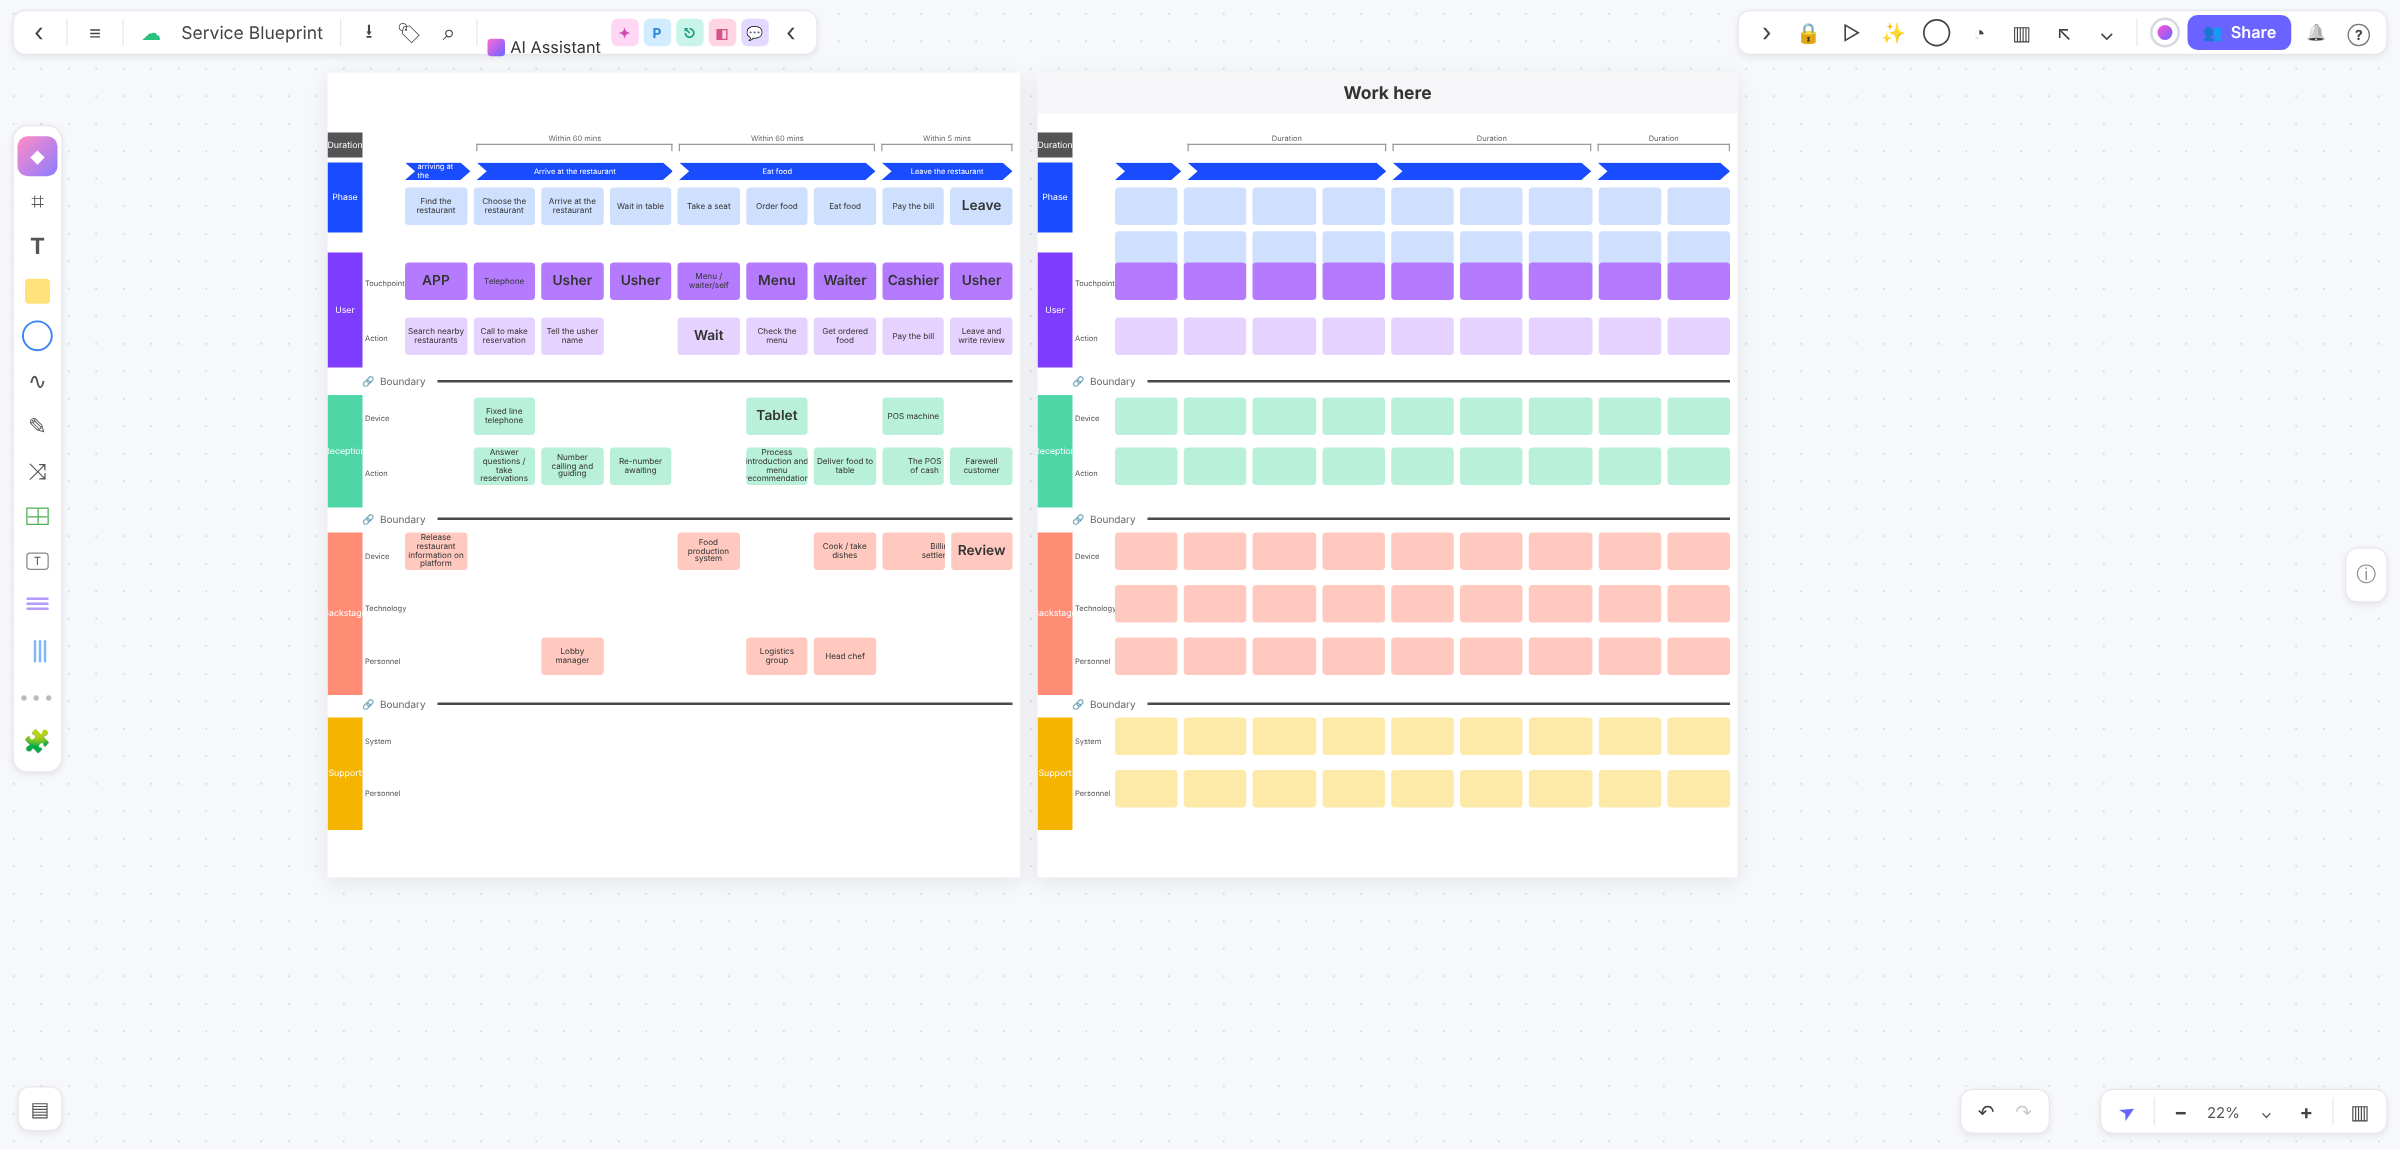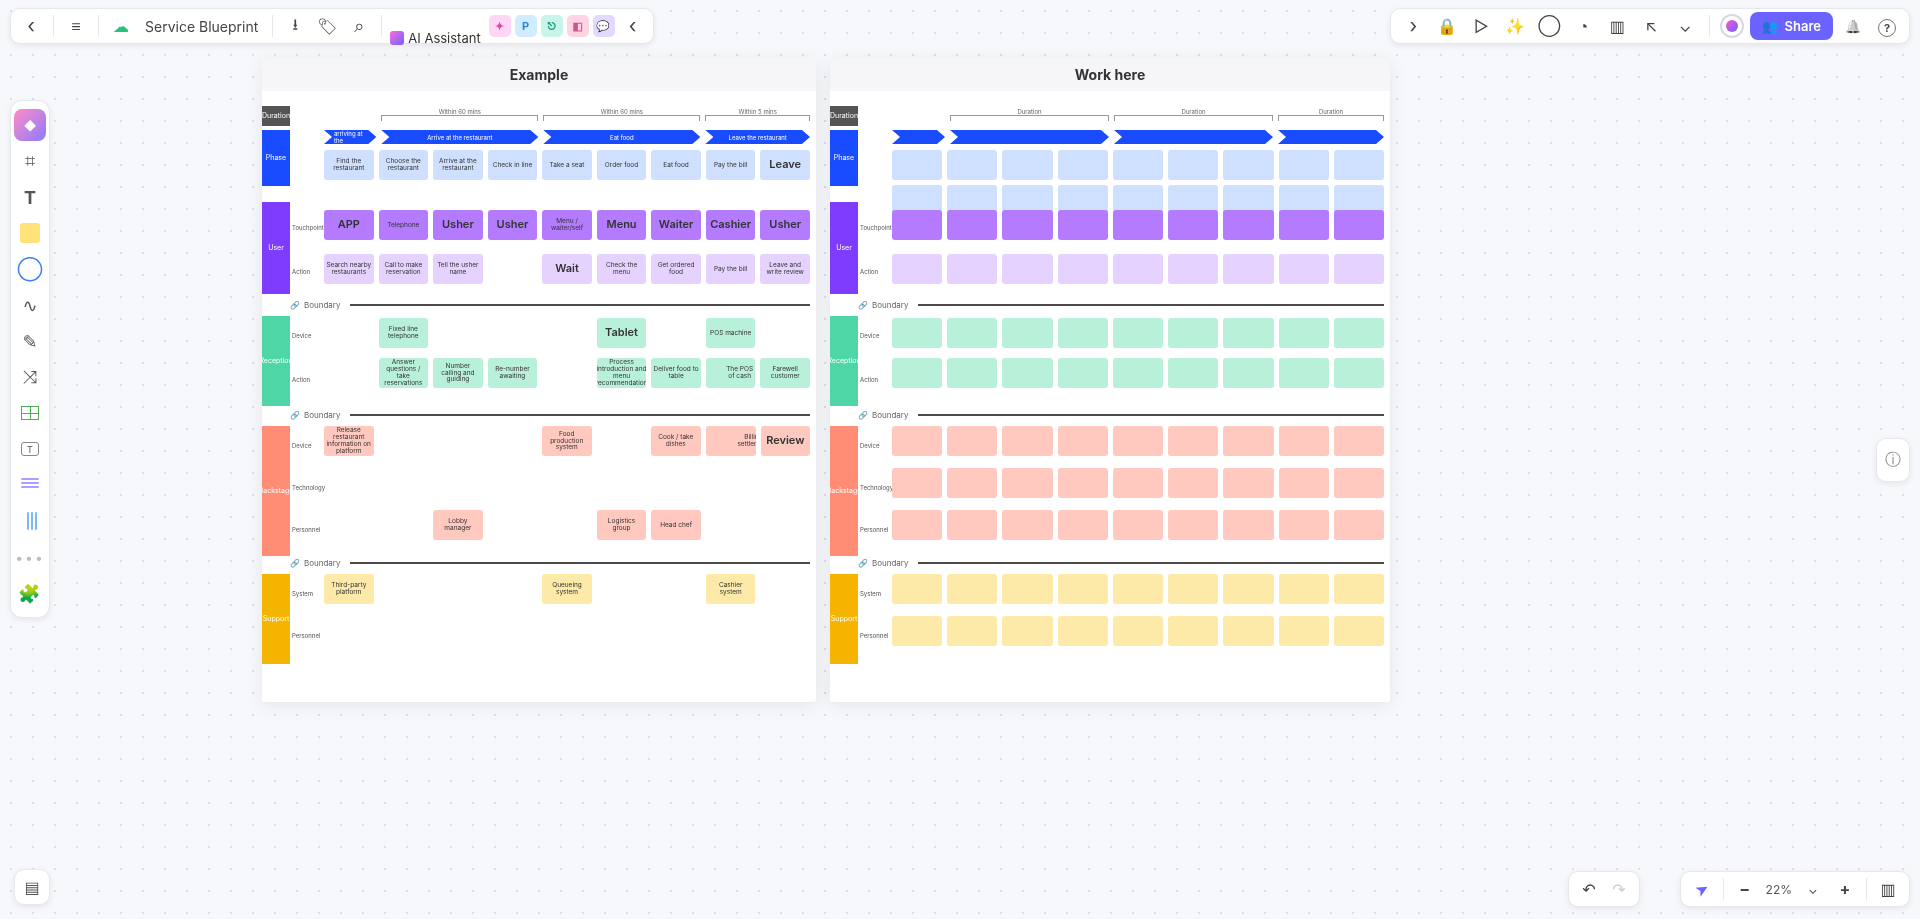--- a/index.html
+++ b/index.html
@@ -152,42 +152,41 @@
   .i-tbox{border:1.5px solid #888;border-radius:3px;width:18px;height:14px;font-size:9px;display:flex;align-items:center;justify-content:center;}
   .i-list{width:18px;height:14px;display:flex;flex-direction:column;gap:2px;}
   .i-list span{height:2px;background:#b49bff;border-radius:1px;}
 </style>
 </head>
 <body>
 
 <div class="canvas">
 
   <div class="frame" style="left:262px;top:58px;width:554px;height:644px">
-    <div class="frame-title">Example</div>
 
     <div class="lane-label" style="top:48px;height:20px;background:var(--grey-dark);">Duration</div>
     <div class="dur-row" style="top:50px">
       <div></div>
       <div><span>Within 60 mins</span><div class="bracket"></div></div>
       <div><span>Within 60 mins</span><div class="bracket"></div></div>
       <div><span>Within 5 mins</span><div class="bracket"></div></div>
     </div>
 
     <div class="lane-label" style="top:72px;height:56px;background:var(--blue);">Phase</div>
     <div class="row" style="top:72px;grid-template-columns:1fr 3fr 3fr 2fr;">
       <div class="phase-arrow">Before arriving at the restaurant</div>
       <div class="phase-arrow">Arrive at the restaurant</div>
       <div class="phase-arrow">Eat food</div>
       <div class="phase-arrow">Leave the restaurant</div>
     </div>
     <div class="row" style="top:92px" id="ex-phase">
         <div class="cell" style="background: var(--blue-light);">Find the restaurant</div>
         <div class="cell" style="background: var(--blue-light);">Choose the restaurant</div>
         <div class="cell" style="background: var(--blue-light);">Arrive at the restaurant</div>
-        <div class="cell" style="background: var(--blue-light);">Check in line</div>
+        <div class="cell" style="background: var(--blue-light);">Wait in table</div>
         <div class="cell" style="background: var(--blue-light);">Take a seat</div>
         <div class="cell" style="background: var(--blue-light);">Order food</div>
         <div class="cell" style="background: var(--blue-light);">Eat food</div>
         <div class="cell" style="background: var(--blue-light);">Pay the bill</div>
         <div class="cell big" style="background: var(--blue-light);">Leave</div>
       </div>
 
     <div class="lane-label" style="top:144px;height:92px;background:var(--purple-dark);">User</div>
     <div class="sub-label" style="top:154px;height:30px">Touchpoint</div>
     <div class="row" style="top:152px" id="ex-tp">
@@ -277,31 +276,20 @@
         <div class="cell" style="visibility: hidden; background: var(--salmon);"></div>
       </div>
 
     <div class="boundary" style="top:498px">
         <span>🔗</span>
         <span>Boundary</span>
       </div>
 
     <div class="lane-label" style="top:516px;height:90px;background:var(--gold);">Support</div>
     <div class="sub-label" style="top:520px;height:30px">System</div>
-    <div class="row" style="top:516px" id="ex-ss">
-        <div class="cell" style="background: var(--gold-light);">Third-party platform</div>
-        <div class="cell" style="visibility: hidden; background: var(--gold-light);"></div>
-        <div class="cell" style="visibility: hidden; background: var(--gold-light);"></div>
-        <div class="cell" style="visibility: hidden; background: var(--gold-light);"></div>
-        <div class="cell" style="background: var(--gold-light);">Queueing system</div>
-        <div class="cell" style="visibility: hidden; background: var(--gold-light);"></div>
-        <div class="cell" style="visibility: hidden; background: var(--gold-light);"></div>
-        <div class="cell" style="background: var(--gold-light);">Cashier system</div>
-        <div class="cell" style="visibility: hidden; background: var(--gold-light);"></div>
-      </div>
     <div class="sub-label" style="top:562px;height:30px">Personnel</div>
   </div>
 
   <div class="frame" style="left:830px;top:58px;width:560px;height:644px">
     <div class="frame-title">Work here</div>
 
     <div class="lane-label" style="top:48px;height:20px;background:var(--grey-dark);">Duration</div>
     <div class="dur-row" style="top:50px">
       <div></div>
       <div><span>Duration</span><div class="bracket"></div></div>

